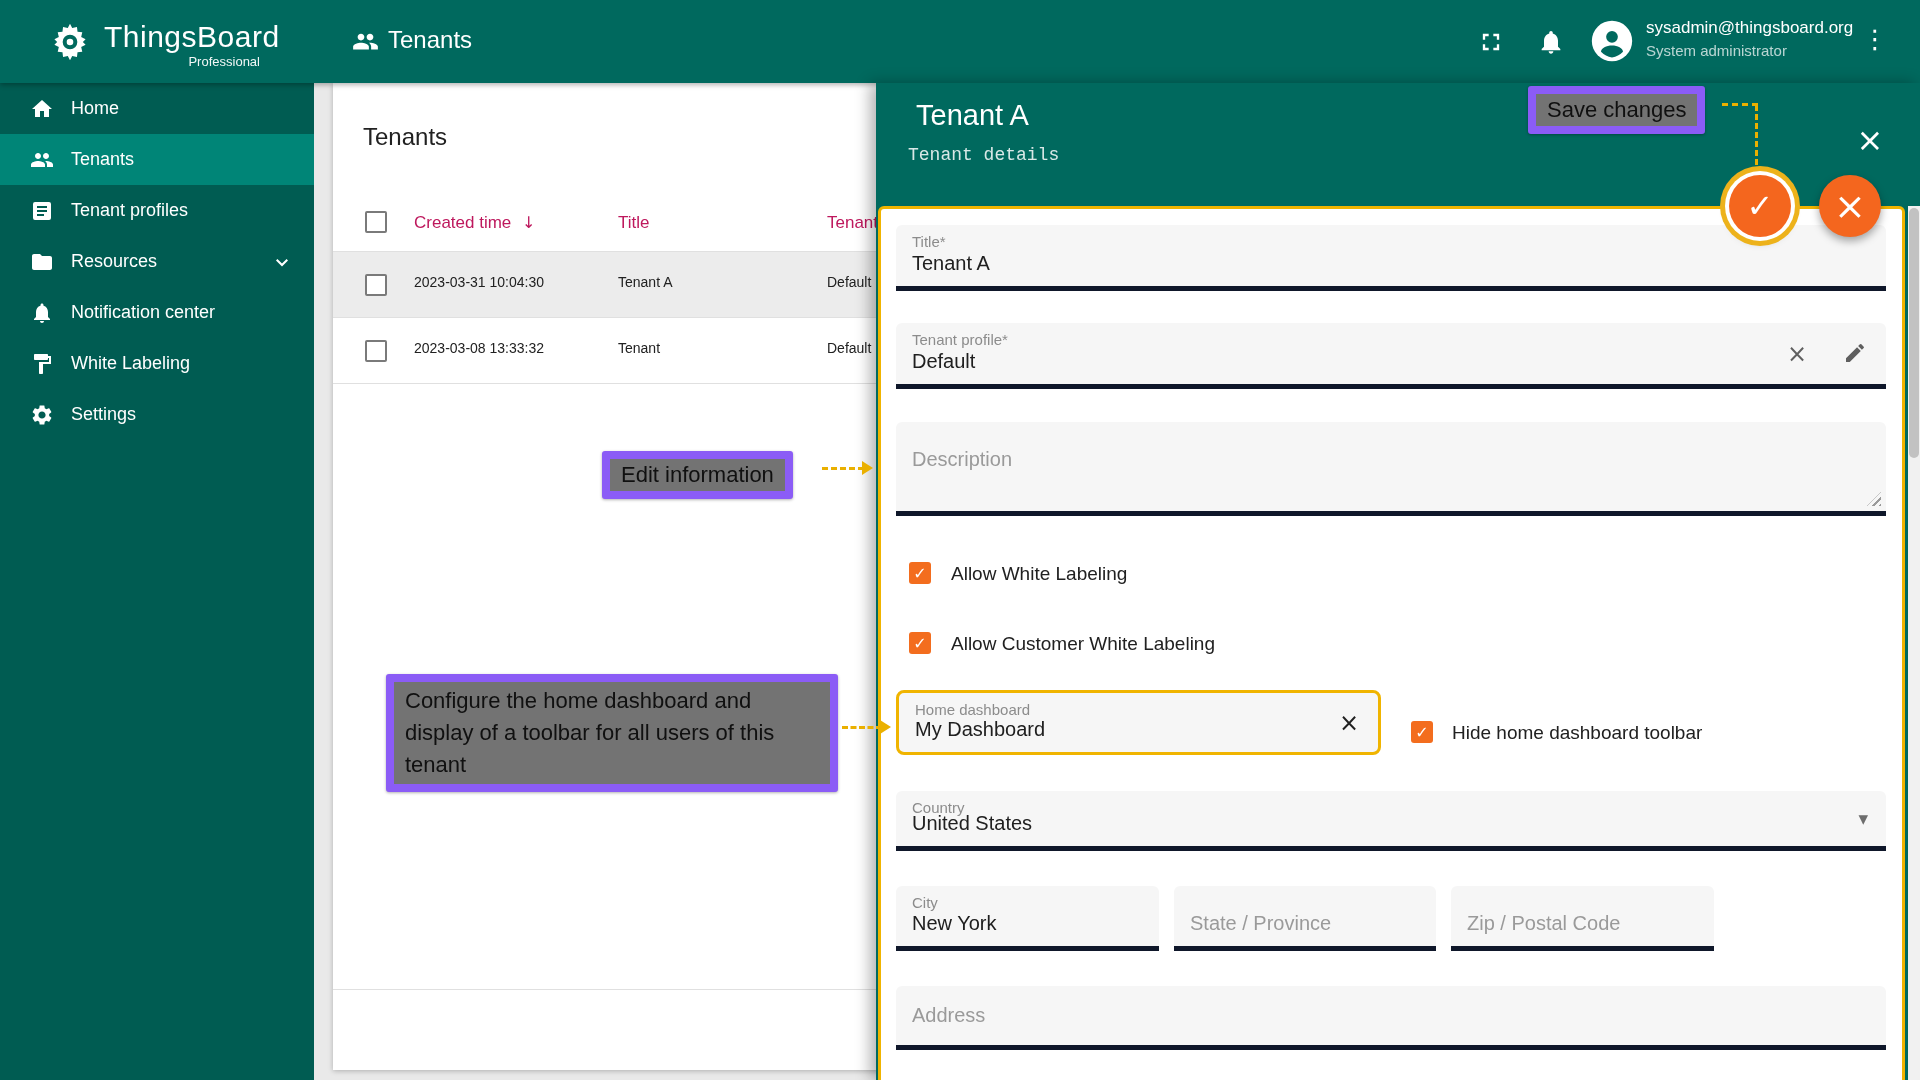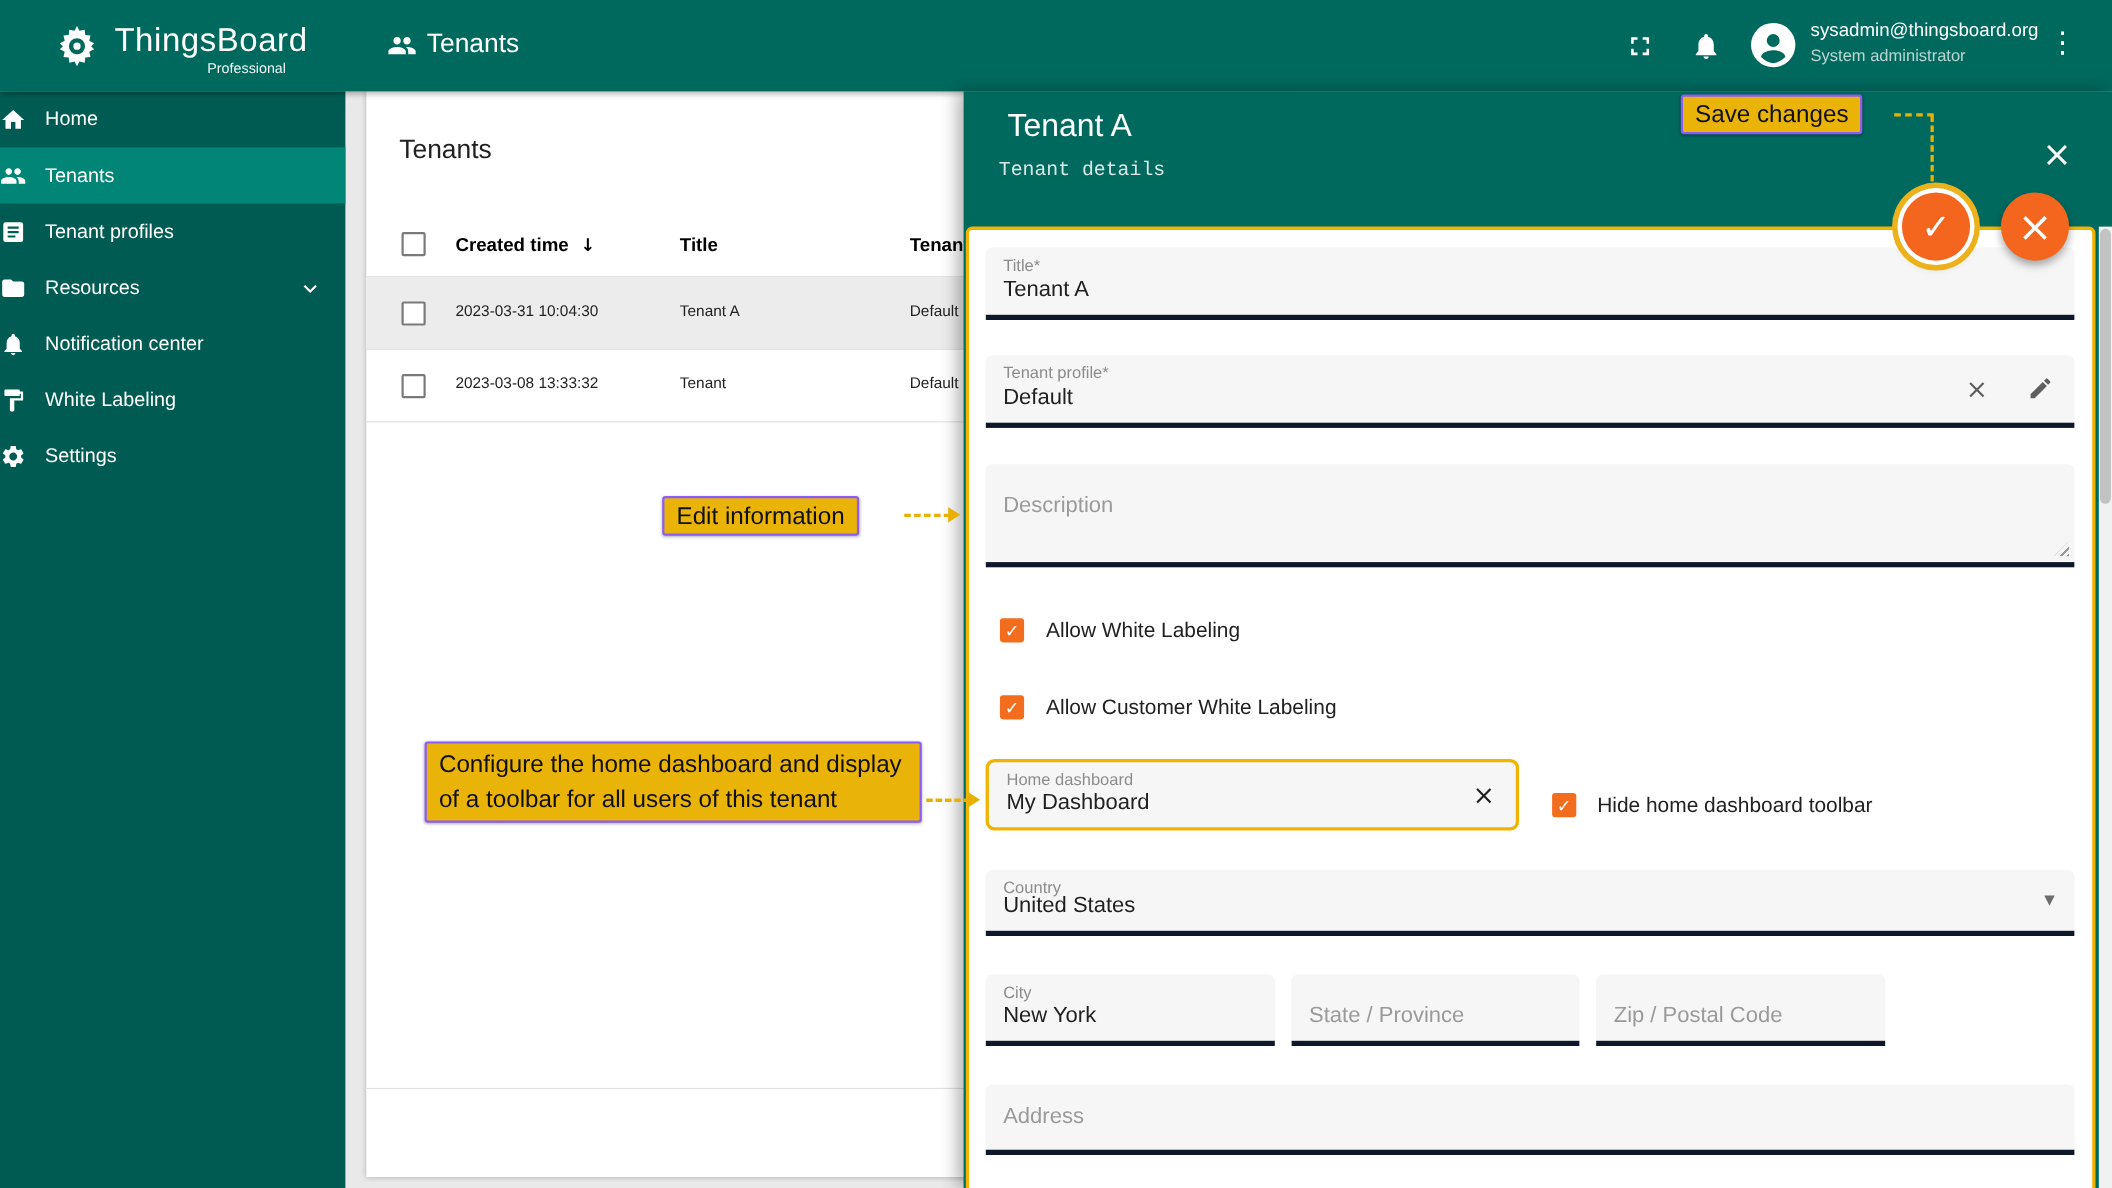--- a/index.html
+++ b/index.html
@@ -15,32 +15,32 @@
   .brand-sub{position:absolute;left:148px;top:54px;width:112px;text-align:right;font-size:13px;opacity:.95;}
   .page-title{position:absolute;left:388px;top:26px;font-size:24px;font-weight:400;}
   .top-ic{position:absolute;top:28px;width:28px;height:28px;cursor:pointer;}
   .user-email{position:absolute;left:1646px;top:18px;font-size:17px;}
   .user-role{position:absolute;left:1646px;top:42px;font-size:15px;color:rgba(255,255,255,.72);}
   .kebab{position:absolute;left:1862px;top:24px;font-size:26px;font-family:"DejaVu Sans",sans-serif;cursor:pointer;}
 
   
   .sidebar{position:absolute;left:0;top:83px;width:314px;bottom:0;background:#005c52;z-index:15;}
   .side-item{position:absolute;left:0;width:314px;height:51px;display:flex;align-items:center;
-             color:#fff;cursor:pointer;}
+             padding-left:30px;color:#fff;cursor:pointer;}
   .side-item.active{background:#008577;}
   .side-ico{width:24px;height:24px;margin-right:17px;flex:none;display:flex;align-items:center;justify-content:center;}
   .side-lbl{font-size:18px;font-weight:500;white-space:nowrap;}
   .side-chev{position:absolute;right:20px;top:14px;width:24px;height:24px;}
 
   
   .card{position:absolute;left:333px;top:83px;width:850px;height:987px;background:#fff;
         box-shadow:0 1px 5px rgba(0,0,0,.25);z-index:5;overflow:hidden;}
   .card-title{position:absolute;left:30px;top:40px;font-size:24px;font-weight:500;color:#212121;}
   .thead{position:absolute;left:0;top:110px;width:100%;height:59px;border-bottom:1px solid #e0e0e0;}
-  .th{position:absolute;top:20px;font-size:17px;font-weight:700;color:#000000;white-space:nowrap;}
+  .th{position:absolute;top:20px;font-size:17px;font-weight:400;color:#be185d;white-space:nowrap;}
   .trow{position:absolute;left:0;width:100%;height:66px;border-bottom:1px solid #e0e0e0;cursor:pointer;}
   .trow.sel{background:#ececec;}
   .td{position:absolute;top:22px;font-size:14px;color:#212121;white-space:nowrap;}
   .ckb{position:absolute;left:32px;width:22px;height:22px;border:2px solid #7a7a7a;border-radius:2px;
        background:#fff;cursor:pointer;}
   .foot-div{position:absolute;left:0;top:906px;width:100%;border-top:1px solid #e0e0e0;}
 
   
   .drawer{position:absolute;left:876px;top:83px;right:0;bottom:0;background:#00695e;z-index:30;
           box-shadow:-6px 0 14px rgba(0,0,0,.3);}
@@ -71,21 +71,21 @@
        font:700 16px "DejaVu Sans",sans-serif;display:flex;align-items:center;justify-content:center;cursor:pointer;}
   .cbx-lbl{position:absolute;font-size:19px;color:#212121;white-space:nowrap;cursor:pointer;}
 
   
   .fab{position:absolute;width:62px;height:62px;border-radius:50%;background:#f4661e;color:#fff;
        display:flex;align-items:center;justify-content:center;cursor:pointer;z-index:40;
        box-shadow:0 4px 8px rgba(0,0,0,.35);font-family:"DejaVu Sans",sans-serif;}
   .fab.ringed{box-shadow:0 0 0 4px #fff,0 0 0 9px #edb21b,0 4px 10px rgba(0,0,0,.35);}
 
   
-  .callout{position:absolute;background:#eab308;border:2px solid #8b5cf6;border-radius:3px;
+  .callout{position:absolute;background:#737373;border:8px solid #8b5cf6;border-radius:3px;
            padding:3px 11px;font-size:22px;color:#101010;z-index:50;
            box-shadow:0 1px 3px rgba(0,0,0,.3);white-space:nowrap;}
   .callout.wrap{white-space:normal;line-height:1.45;}
   .dash-h{position:absolute;border-top:3px dashed #eab000;z-index:50;}
   .dash-v{position:absolute;border-left:3px dashed #eab000;z-index:50;}
   .arr-r{position:absolute;width:0;height:0;border-top:7px solid transparent;
          border-bottom:7px solid transparent;border-left:11px solid #eab000;z-index:50;}
 </style>
 </head>
 <body>

